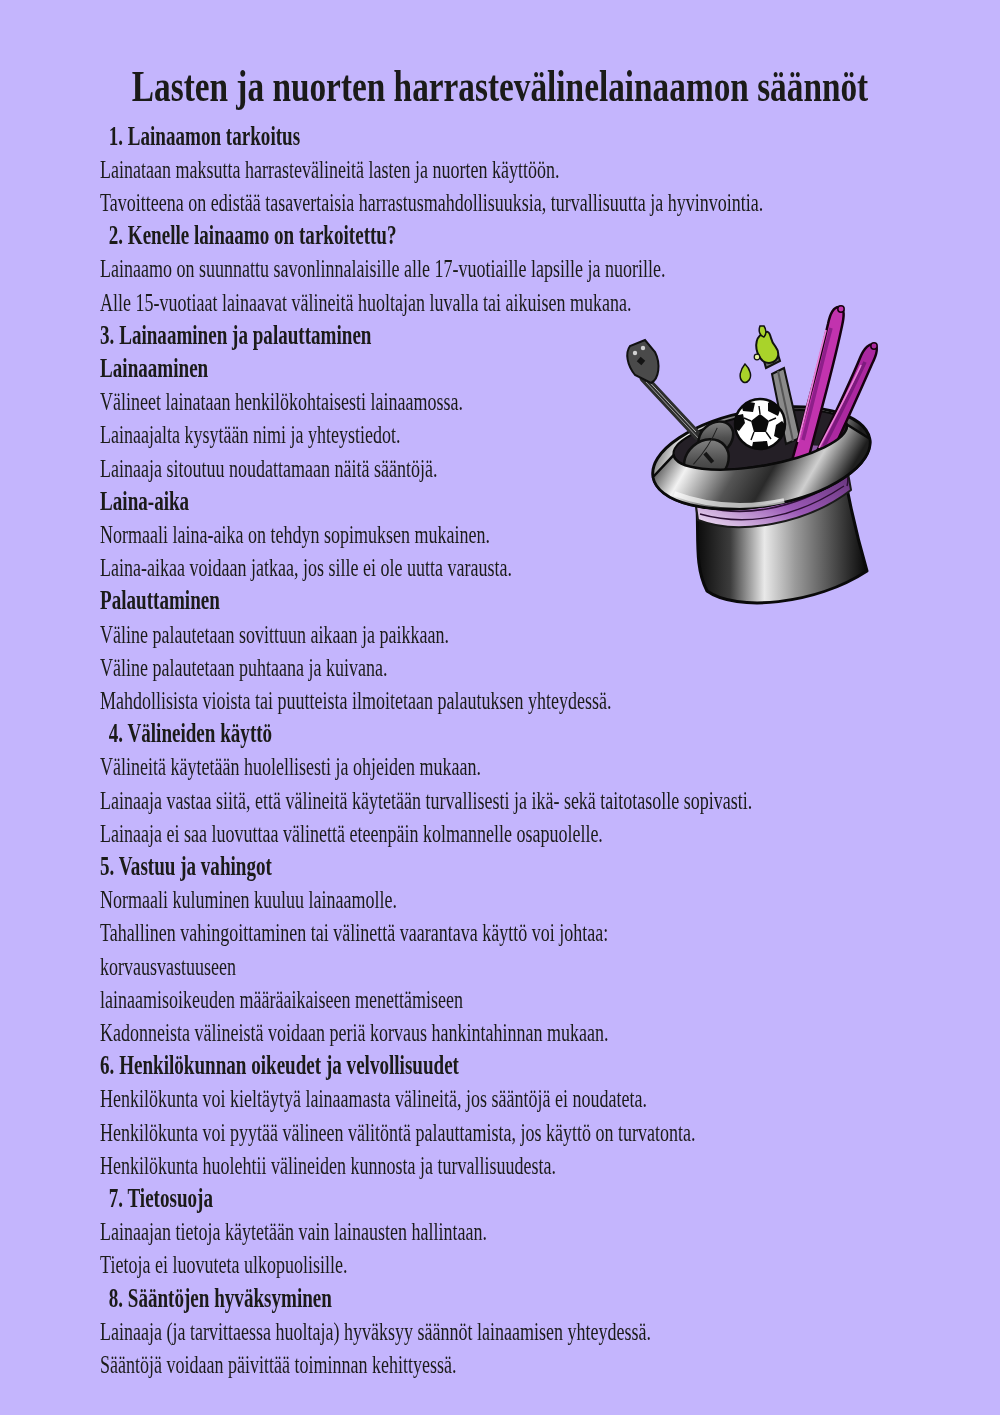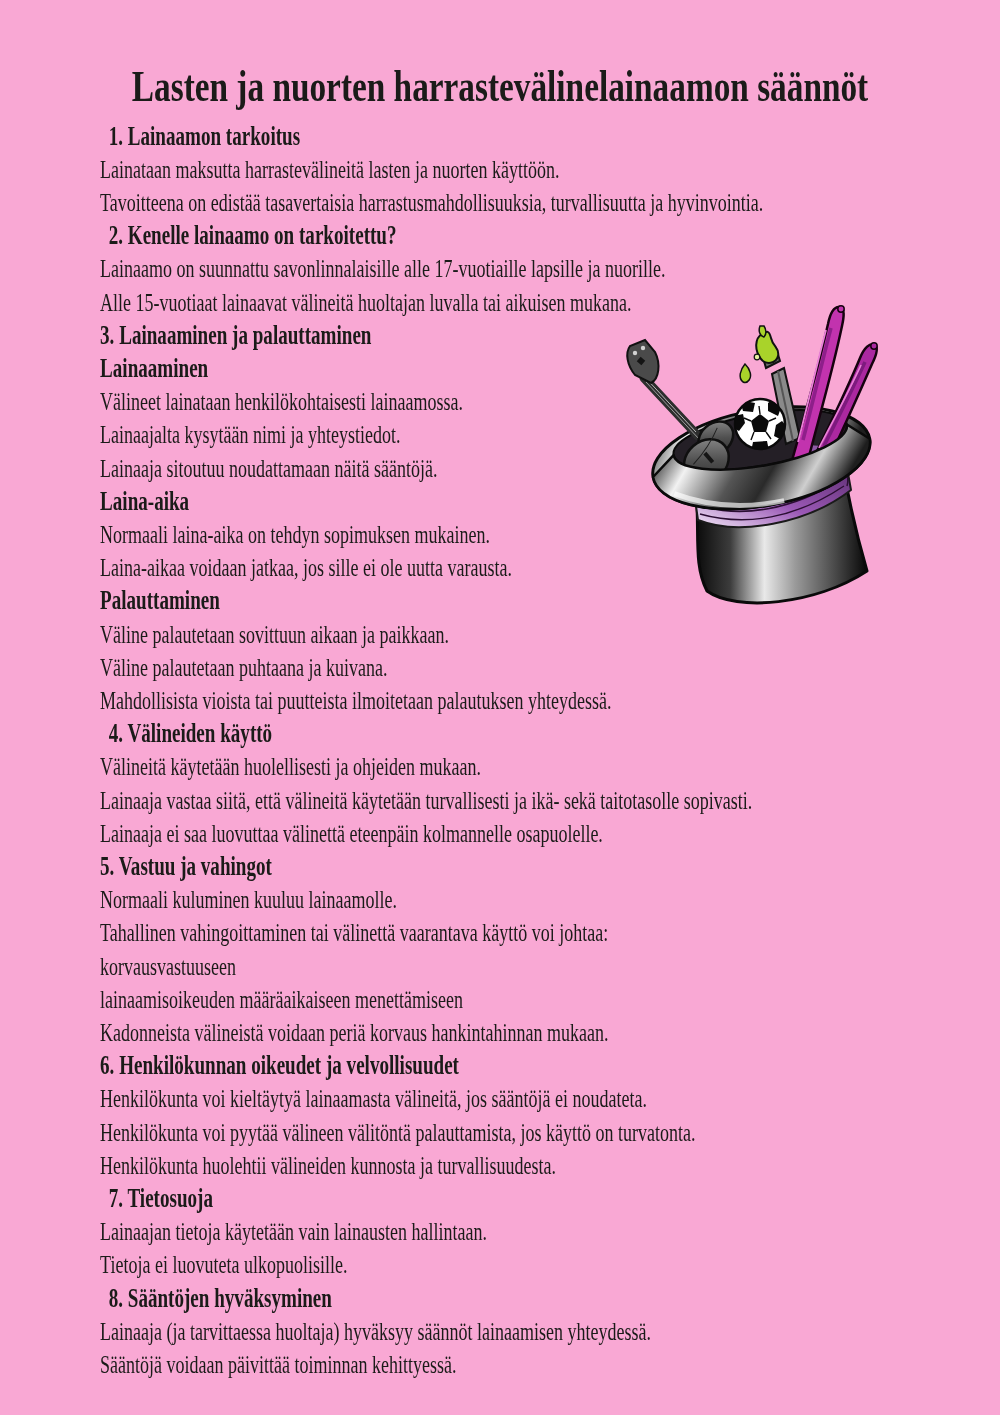--- a/index.html
+++ b/index.html
@@ -1,20 +1,20 @@
 <!DOCTYPE html>
 <html><head>
 <meta charset="utf-8">
 <style>
   html,body { margin:0; padding:0; }
   .page {
     position: relative;
     width: 1000px;
     height: 1415px;
-    background: #f9a8d4;
+    background: #c4b5fd;
     overflow: hidden;
     font-family: "Liberation Serif", serif;
     color: #1b1b19;
   }
   .title {
     margin: 0;
     padding-top: 62px;
     font-size: 45px;
     font-weight: bold;
     line-height: 1.1;

